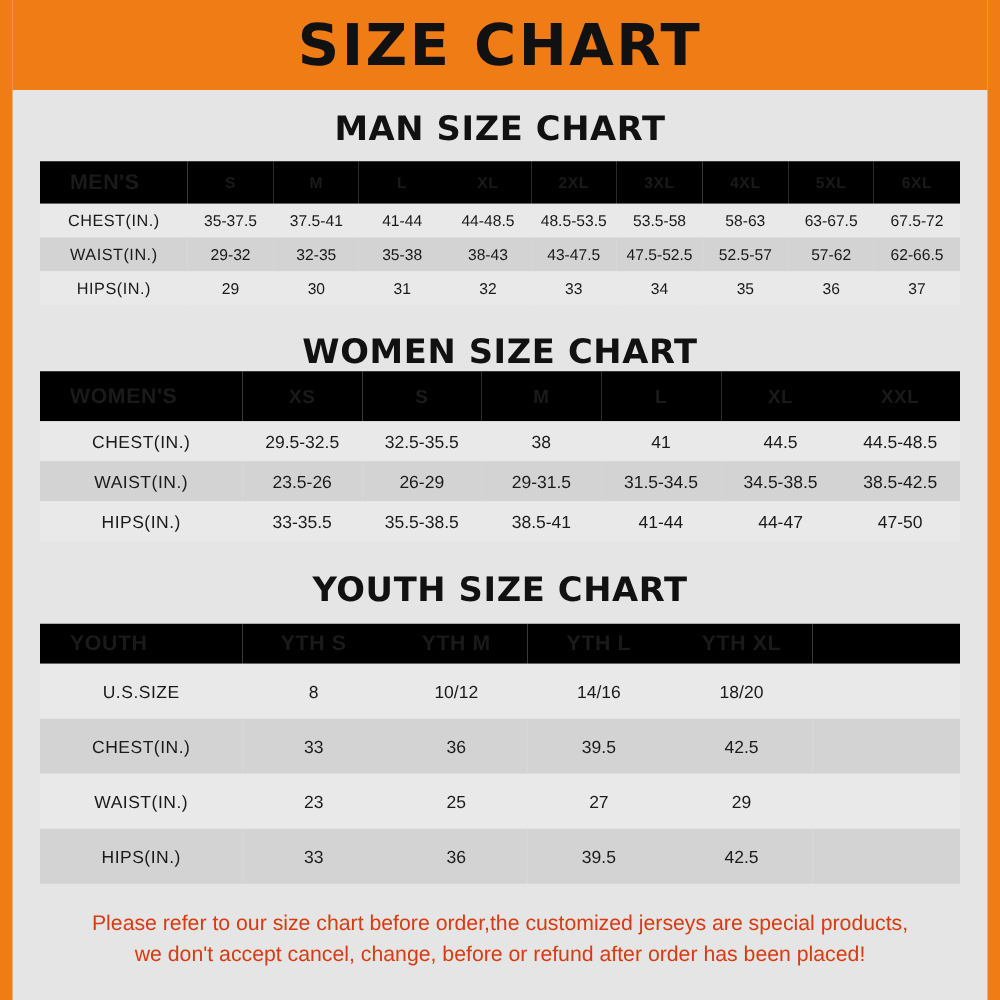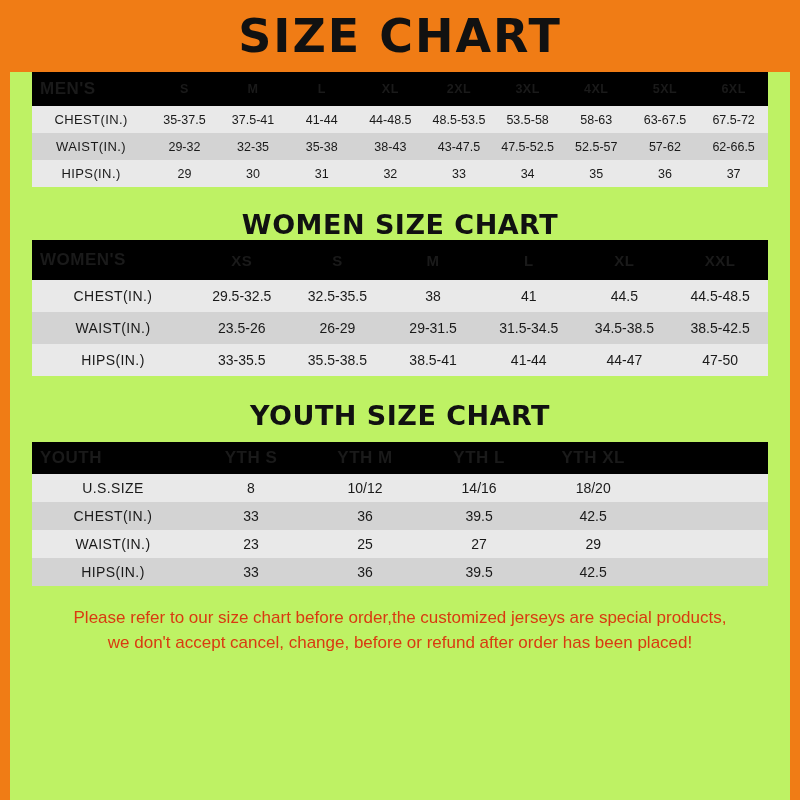--- a/index.html
+++ b/index.html
@@ -4,21 +4,21 @@
 <style>
   * { box-sizing: border-box; }
   html, body {
     margin: 0; padding: 0;
     width: 800px; height: 800px;
     background: #ffffff;
     font-family: "Liberation Sans", sans-serif;
   }
   .page {
     width: 800px; height: 800px;
-    background: #bef264;
+    background: #e5e5e5;
     border-left: 10px solid #f07c15;
     border-right: 10px solid #f07c15;
     position: relative;
     overflow: hidden;
   }
   .banner {
     background: #f07c15;
     height: 72px;
     display: flex;
     align-items: center;
@@ -65,21 +65,21 @@
     background: #000000;
     color: #ffffff;
     height: 34px;
     font-family: "DejaVu Sans", sans-serif;
     font-weight: bold;
     font-size: 15px;
     letter-spacing: 0.5px;
   }
   .hdr-row th.lead {
     text-align: left;
-    padding-left: 8px;
+    padding-left: 24px;
     font-size: 17px;
   }
   .body-row td {
     height: 27px;
     background: #e9e9e9;
   }
   .body-row.alt td {
     background: #d3d3d3;
   }
   .body-row td.lead {
@@ -90,21 +90,21 @@
     text-align: center;
   }
 
   
   .women .hdr-row th { font-size: 15px; height: 40px; }
   .women .hdr-row th.lead { font-size: 17px; }
   .women .body-row td { height: 32px; font-size: 14px; }
   .women .body-row td.lead { font-size: 14px; }
 
   .youth .hdr-row th { font-size: 17px; height: 32px; }
-  .youth .body-row td { height: 28px; font-size: 14px; }
+  .youth .body-row td { height: 44px; font-size: 14px; }
   .youth .body-row td.lead { font-size: 14px; }
 
   .notice {
     margin-top: 20px;
     padding: 0 6px;
     text-align: center;
     color: #d93a10;
     font-size: 17px;
     line-height: 1.45;
     font-family: "Liberation Sans", sans-serif;
@@ -114,20 +114,21 @@
 <body>
 
 <div class="page">
 
   <div class="banner">
     <div class="banner-title">SIZE CHART</div>
   </div>
 
   <div class="content">
 
+    <div class="section-title t1">MAN SIZE CHART</div>
     <table class="sizetable men">
       <colgroup>
         <col style="width:16%">
         <col style="width:9.3%">
           <col style="width:9.3%">
           <col style="width:9.3%">
           <col style="width:9.3%">
         <col style="width:9.3%">
           <col style="width:9.3%">
           <col style="width:9.3%">

